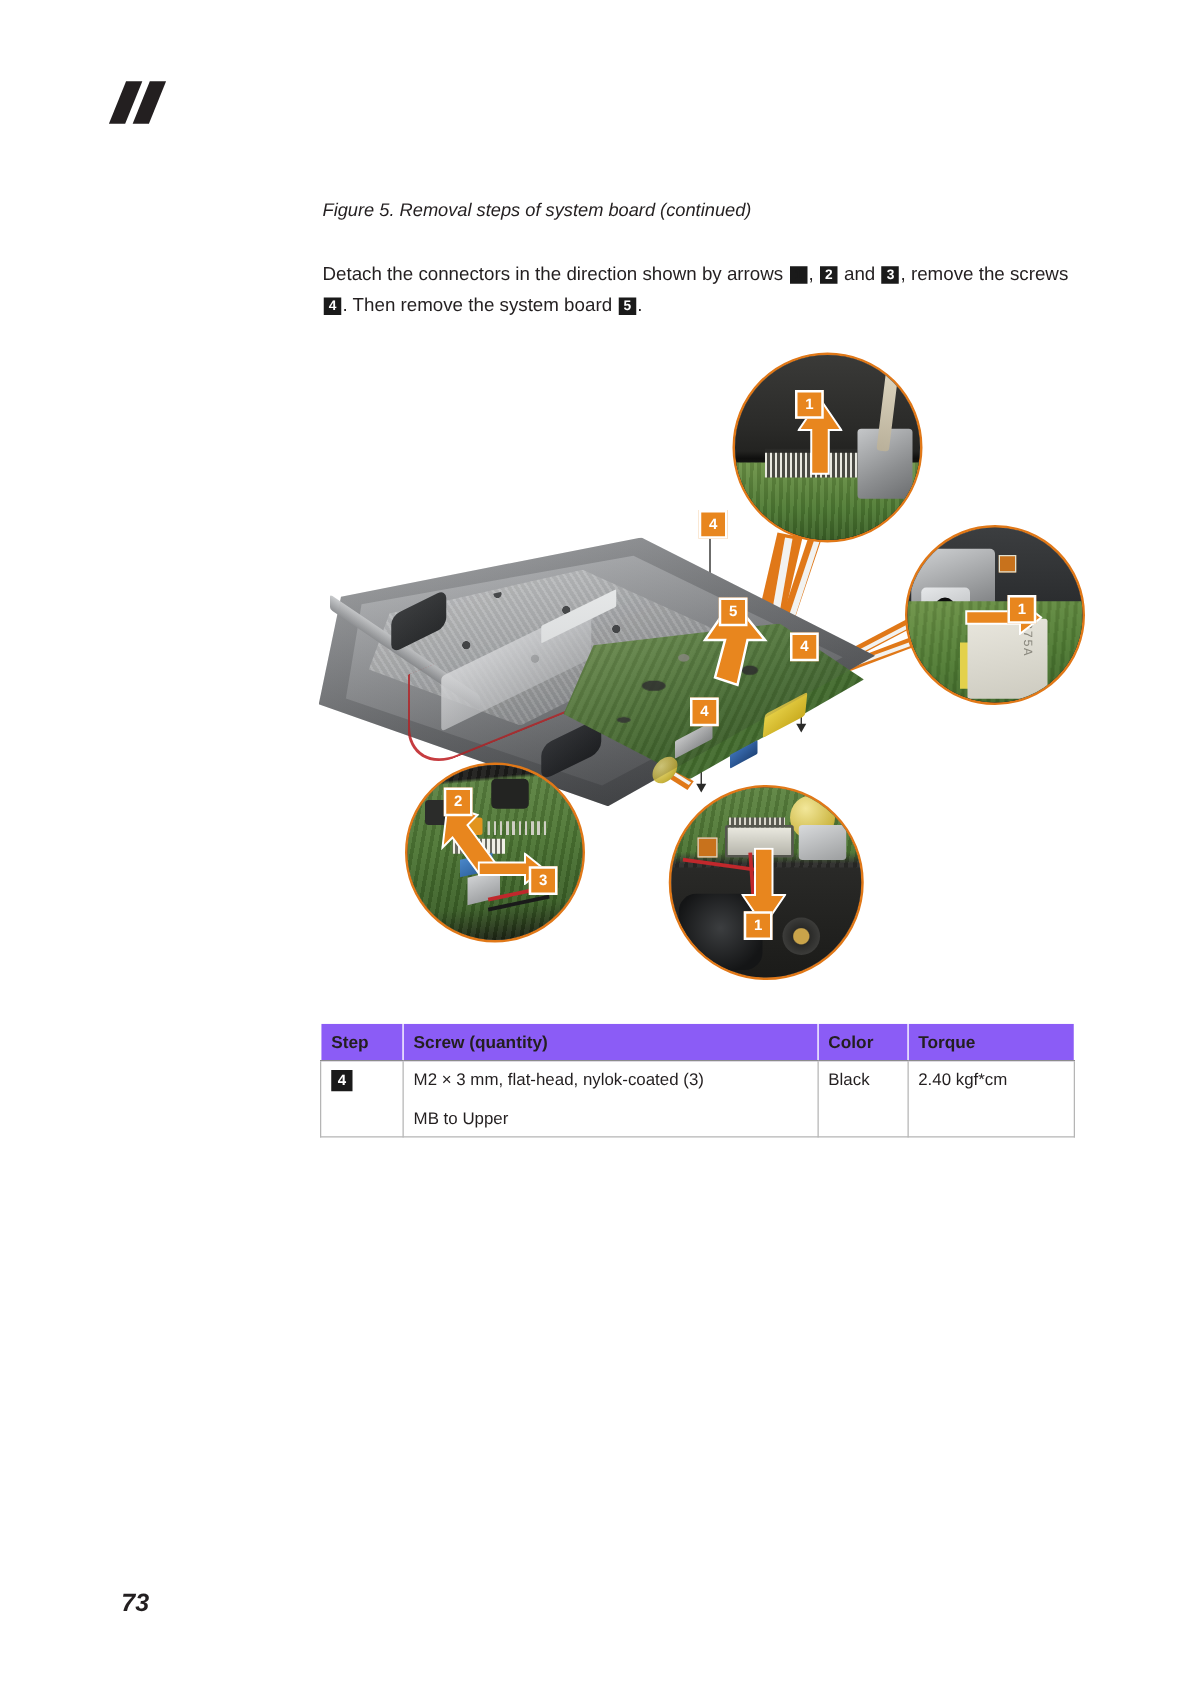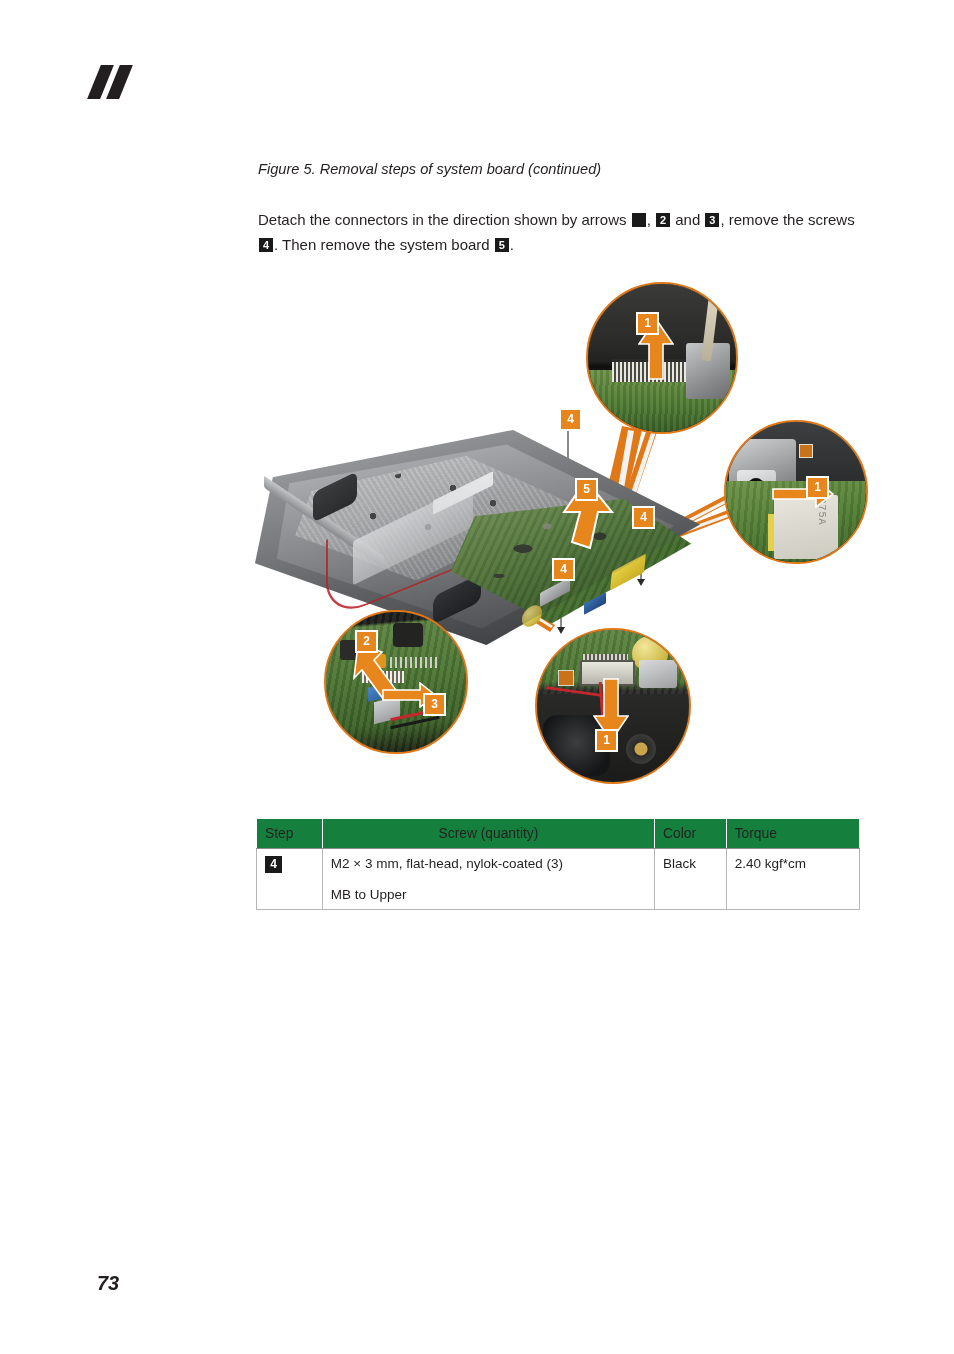--- a/index.html
+++ b/index.html
@@ -446,37 +446,37 @@
   .screw-table {
     position: absolute;
     left: 256px;
     top: 818px;
     width: 604px;
     border-collapse: collapse;
     font-size: 13.5px;
     color: #231f20;
   }
   .screw-table th {
-    background: #15803d;
+    background: #8b5cf6;
     border: 1px solid #ffffff;
     border-bottom: 1px solid #8c8c8c;
     text-align: left;
     padding: 7px 8px;
-    font-weight: normal;
+    font-weight: bold;
     font-size: 13.8px;
   }
   .screw-table td {
     border: 1px solid #b5b5b5;
     border-top: none;
     padding: 7px 8px;
     vertical-align: top;
     background: #ffffff;
   }
   .screw-table .col-step { width: 52px; }
-  .screw-table .col-screw { width: 356px; text-align: center; }
+  .screw-table .col-screw { width: 356px; }
   .screw-table .col-color { width: 58px; }
   .screw-table .col-torque { width: 128px; margin-left: 48px; }
   .cell-badge {
     display: inline-block;
     width: 17px; height: 17px;
     background: #1a1a1a; color: #fff;
     font-size: 12px; font-weight: bold;
     line-height: 17px; text-align: center;
   }
   .screw-line2 { display: block; margin-top: 16px; }

